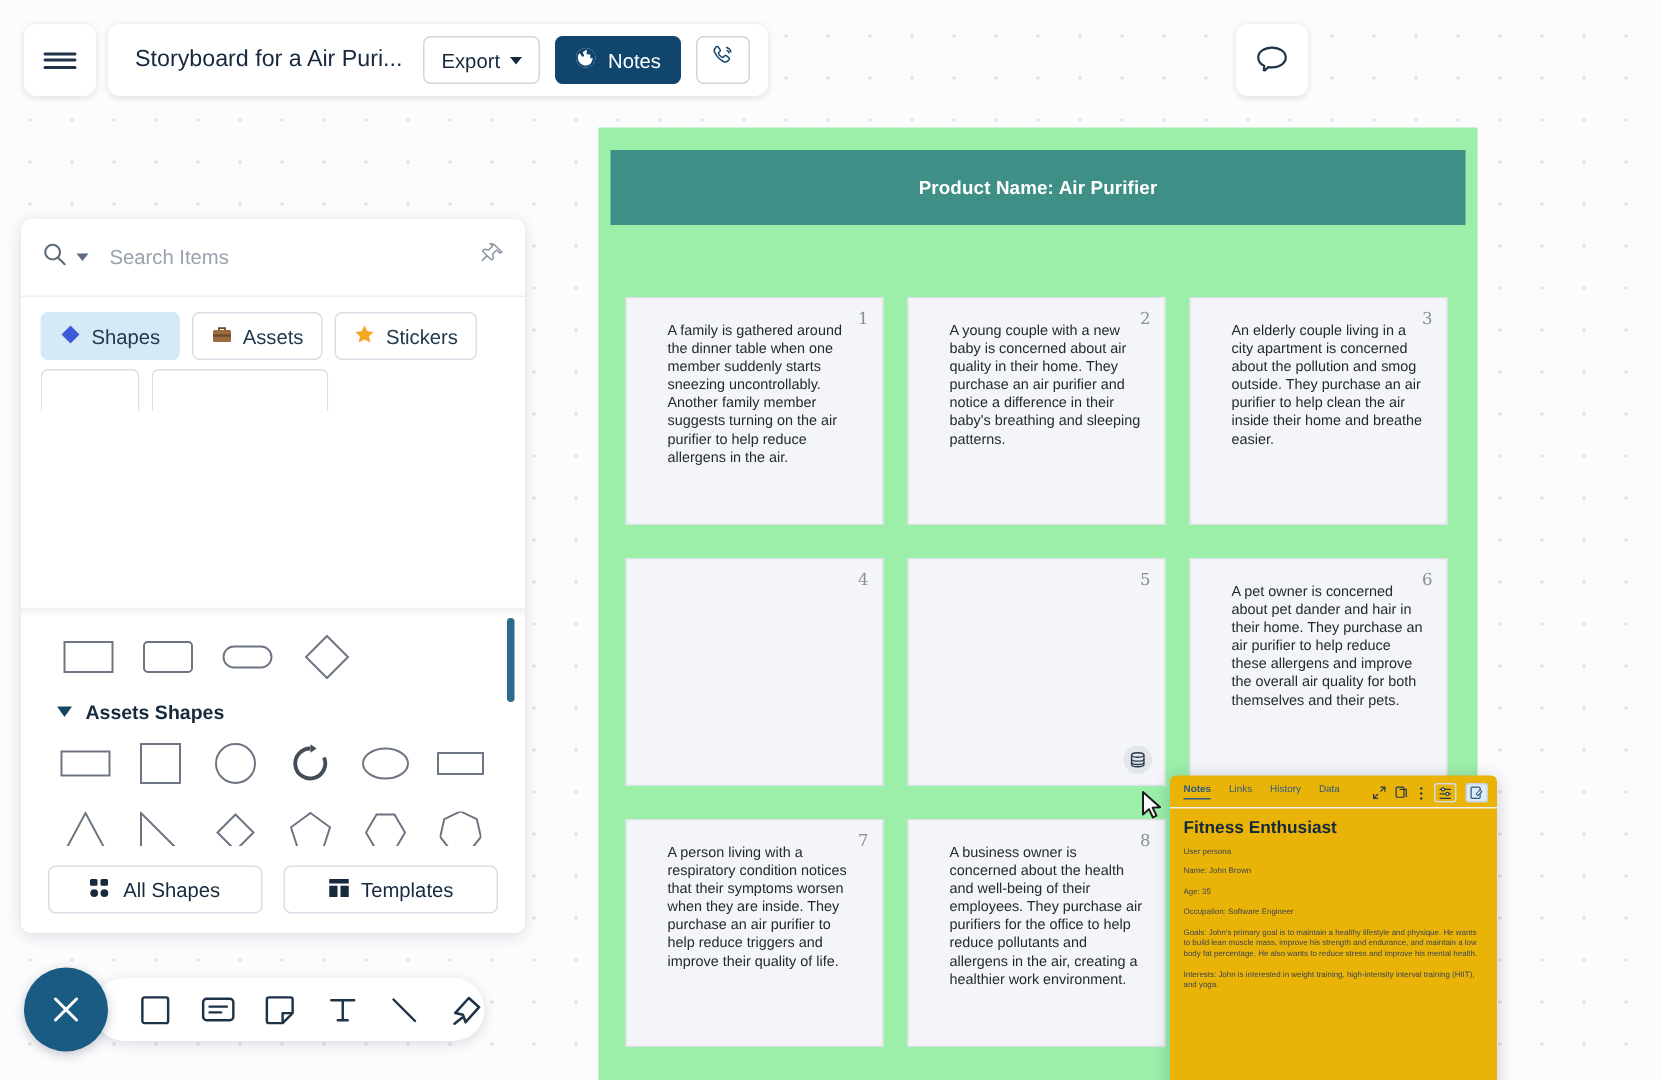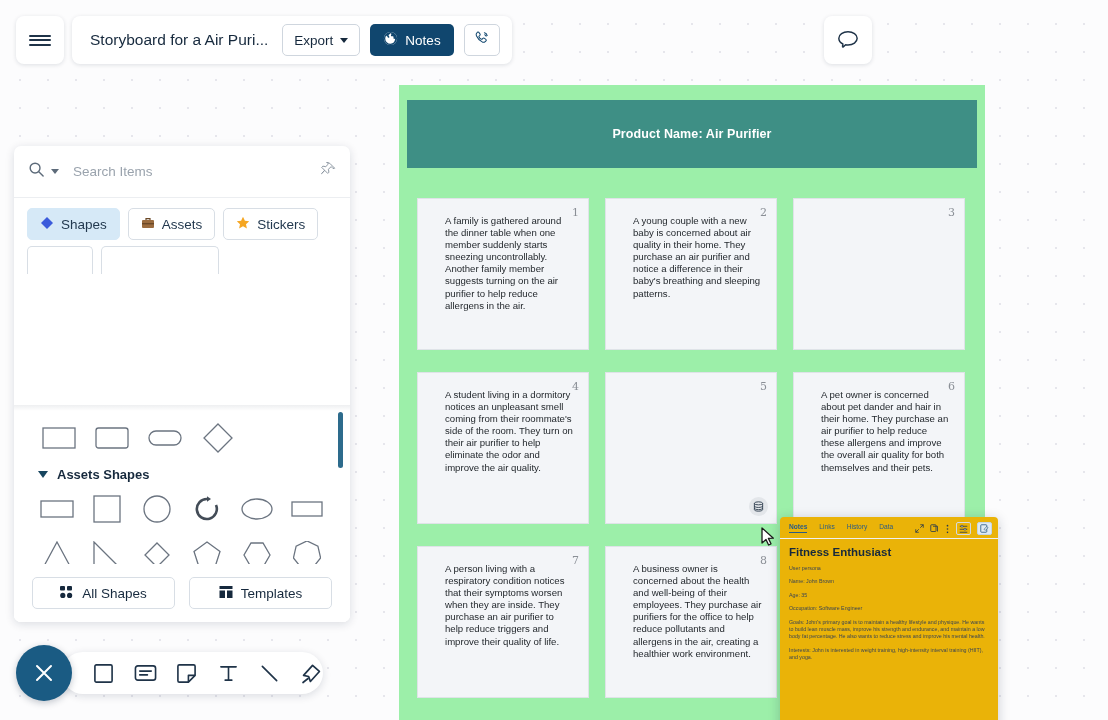--- a/index.html
+++ b/index.html
@@ -23,21 +23,21 @@
   
   .frame {
     position: absolute;
     left: 399px; top: 85px;
     width: 586px; height: 635px;
     background: #9cefa9;
   }
   .frame-title {
     position: absolute;
     left: 8px; top: 15px;
-    width: 570px; height: 68px;
+    width: 570px; height: 50px;
     background: #3e8f85;
     color: #ffffff;
     font-size: 12.5px;
     font-weight: bold;
     display: flex; align-items: center; justify-content: center;
     letter-spacing: .1px;
   }
   .frame-sub {
     position: absolute;
     left: 0; top: 167px; width: 586px;
@@ -370,24 +370,24 @@
       <div class="card">
         <div class="card-num">1</div>
         <div class="card-text">A family is gathered around the dinner table when one member suddenly starts sneezing uncontrollably. Another family member suggests turning on the air purifier to help reduce allergens in the air.</div>
       </div>
       <div class="card">
         <div class="card-num">2</div>
         <div class="card-text">A young couple with a new baby is concerned about air quality in their home. They purchase an air purifier and notice a difference in their baby's breathing and sleeping patterns.</div>
       </div>
       <div class="card">
         <div class="card-num">3</div>
+        <div class="card-text">An elderly couple living in a city apartment is concerned about the pollution and smog outside. They purchase an air purifier to help clean the air inside their home and breathe easier.</div>
       </div>
       <div class="card">
         <div class="card-num">4</div>
-        <div class="card-text">A student living in a dormitory notices an unpleasant smell coming from their roommate's side of the room. They turn on their air purifier to help eliminate the odor and improve the air quality.</div>
       </div>
       <div class="card">
         <div class="card-num">5</div>
         <div class="card-db-icon">
           <svg width="11" height="11" viewBox="0 0 16 16">
             <ellipse cx="8" cy="3.4" rx="6" ry="2.2" fill="none" stroke="#2b3a4b" stroke-width="1.3"></ellipse>
             <path d="M2 3.4v9.2c0 1.2 2.7 2.2 6 2.2s6-1 6-2.2V3.4" fill="none" stroke="#2b3a4b" stroke-width="1.3"></path>
             <path d="M2 7.2c0 1.2 2.7 2.2 6 2.2s6-1 6-2.2" fill="none" stroke="#2b3a4b" stroke-width="1.3"></path>
             <path d="M2 10.4c0 1.2 2.7 2.2 6 2.2s6-1 6-2.2" fill="none" stroke="#2b3a4b" stroke-width="1.3"></path>
           </svg>

